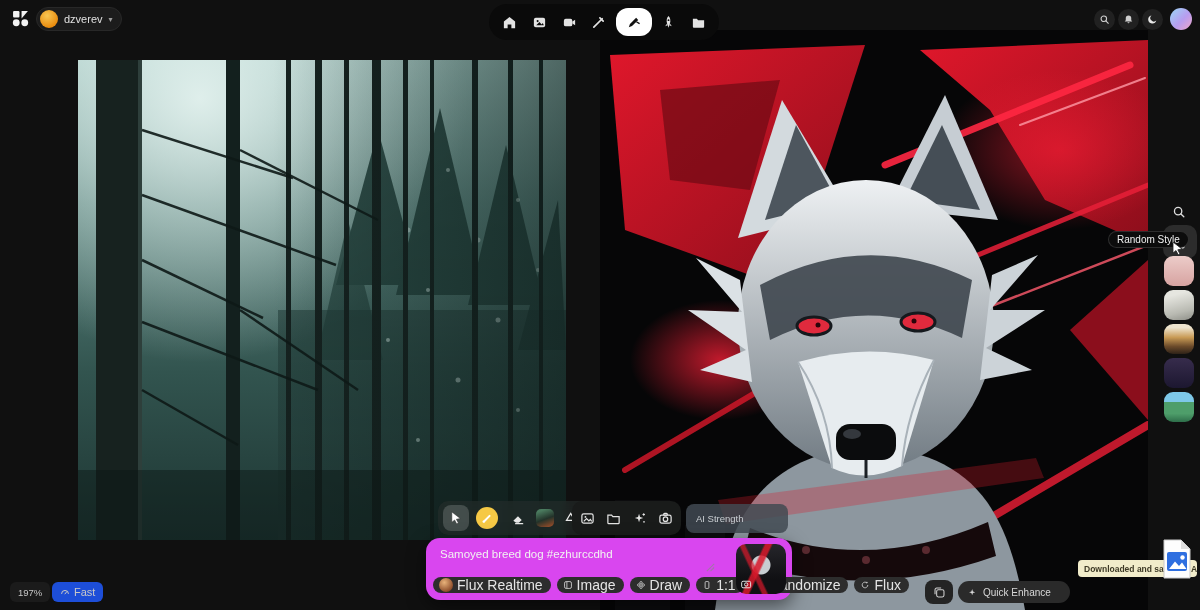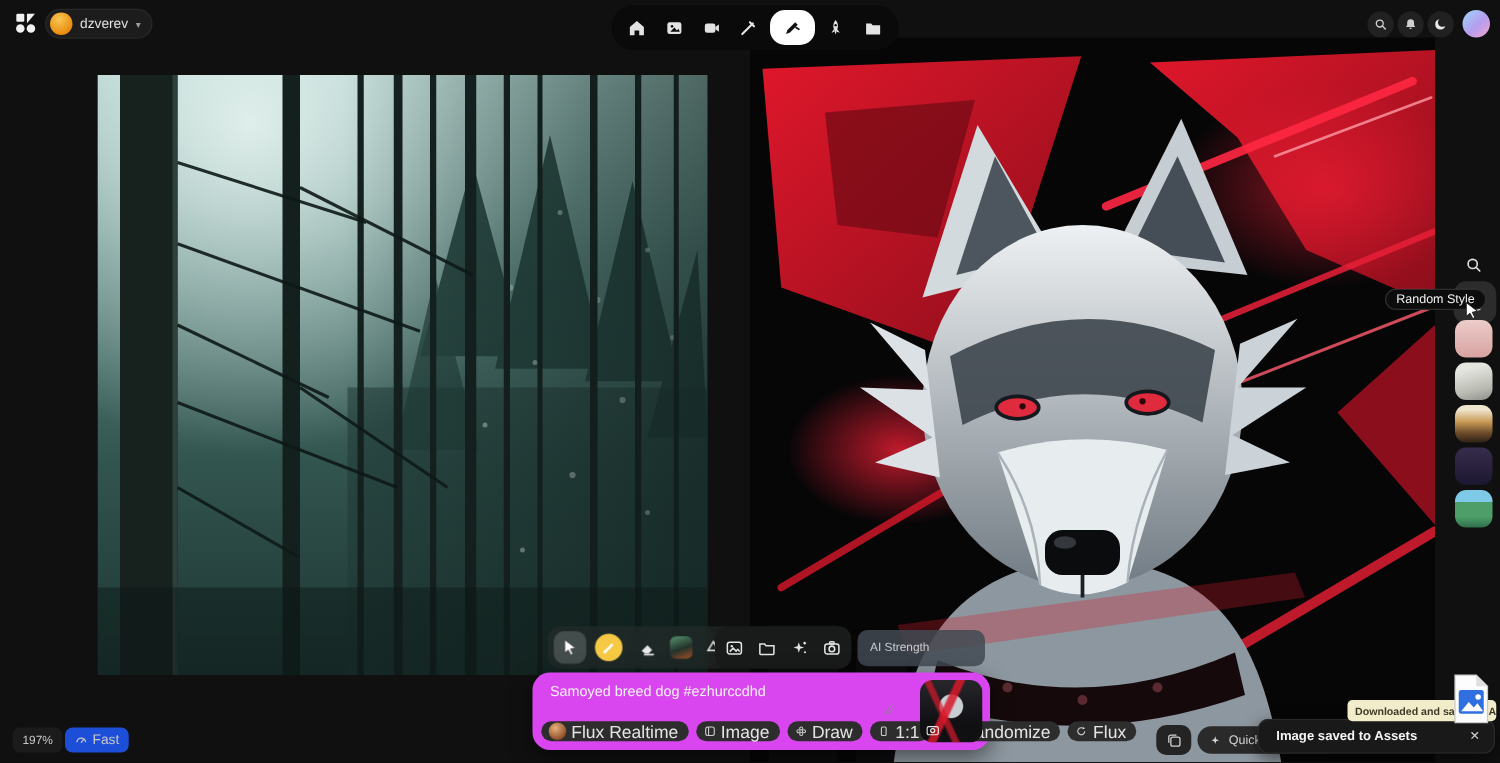--- a/index.html
+++ b/index.html
@@ -496,24 +496,20 @@
       </svg>
   </div>
 
   <div id="quick-enhance" class="abs">
     <svg class="ic" width="11" height="11" viewBox="0 0 16 16">
       <path d="M7.5 3 L8.6 6.4 L12 7.5 L8.6 8.6 L7.5 12 L6.4 8.6 L3 7.5 L6.4 6.4 Z" fill="#d8d8d8"></path>
       </svg>
     <span>Quick Enhance</span>
   </div>
 
-  <div id="toast" class="abs">
-    <span id="toast-message">Image saved to Assets</span>
-    <span id="toast-close">✕</span>
-  </div>
 
   <div id="download-tooltip" class="abs">
     <span>Downloaded and saved to Assets</span>
   </div>
 
   <svg id="file-drag-icon" class="abs ic" width="30" height="42" viewBox="0 0 30 42">
     <path d="M2 2 H19 L28 11 V40 H2 Z" fill="#fdfdfd" stroke="#c9c9c9" stroke-width="1"></path>
     <path d="M19 2 L28 11 H19 Z" fill="#dedede"></path>
     <rect x="5" y="14" width="20" height="19" rx="2" fill="#2f6fe0"></rect>
     <path d="M7 31 L13 23.5 L17 28 L20 24.5 L24.5 31 Z" fill="#fff"></path>

